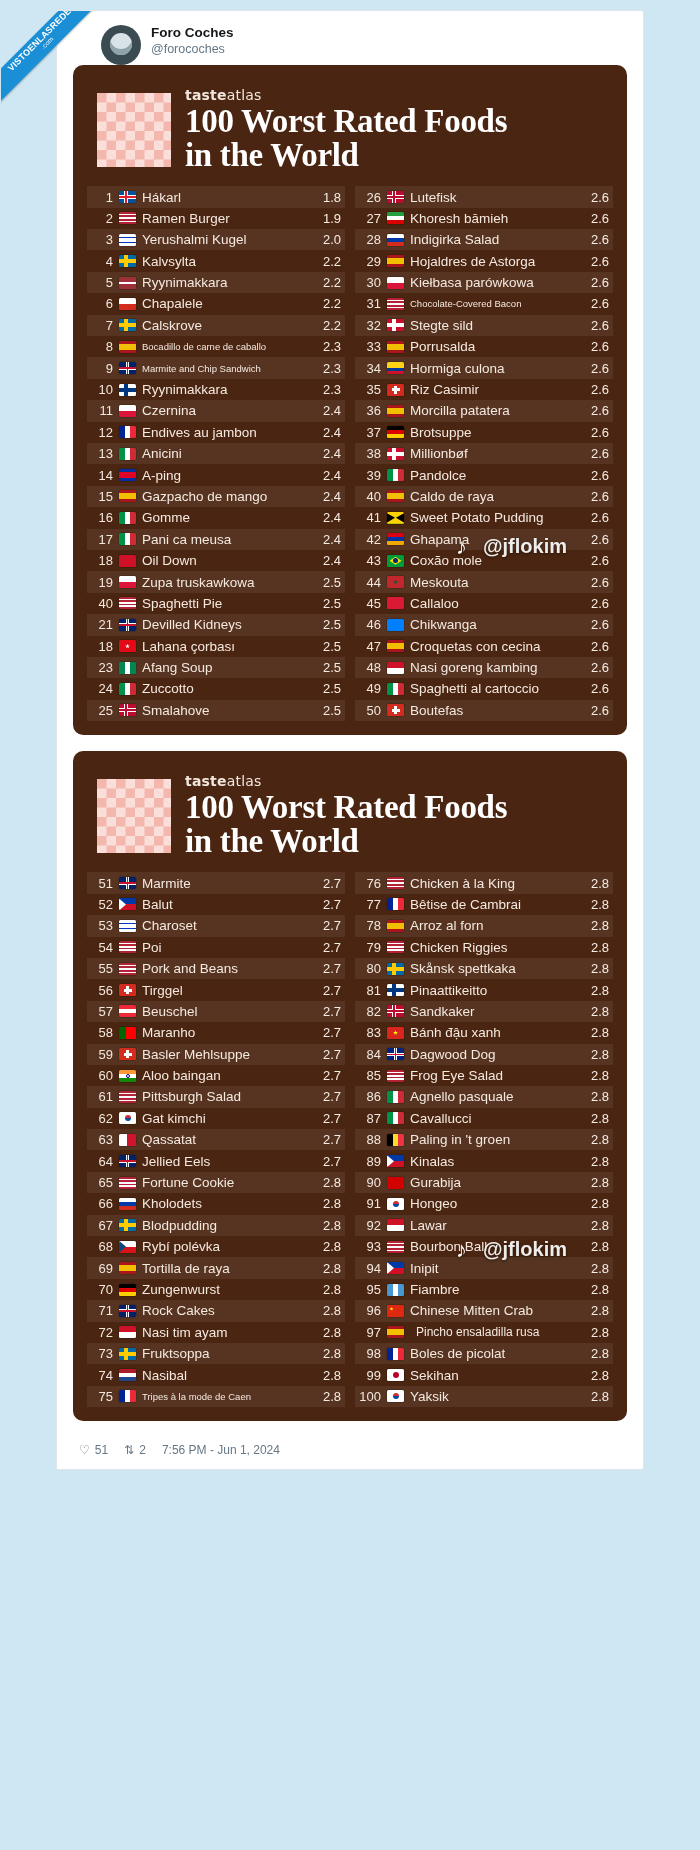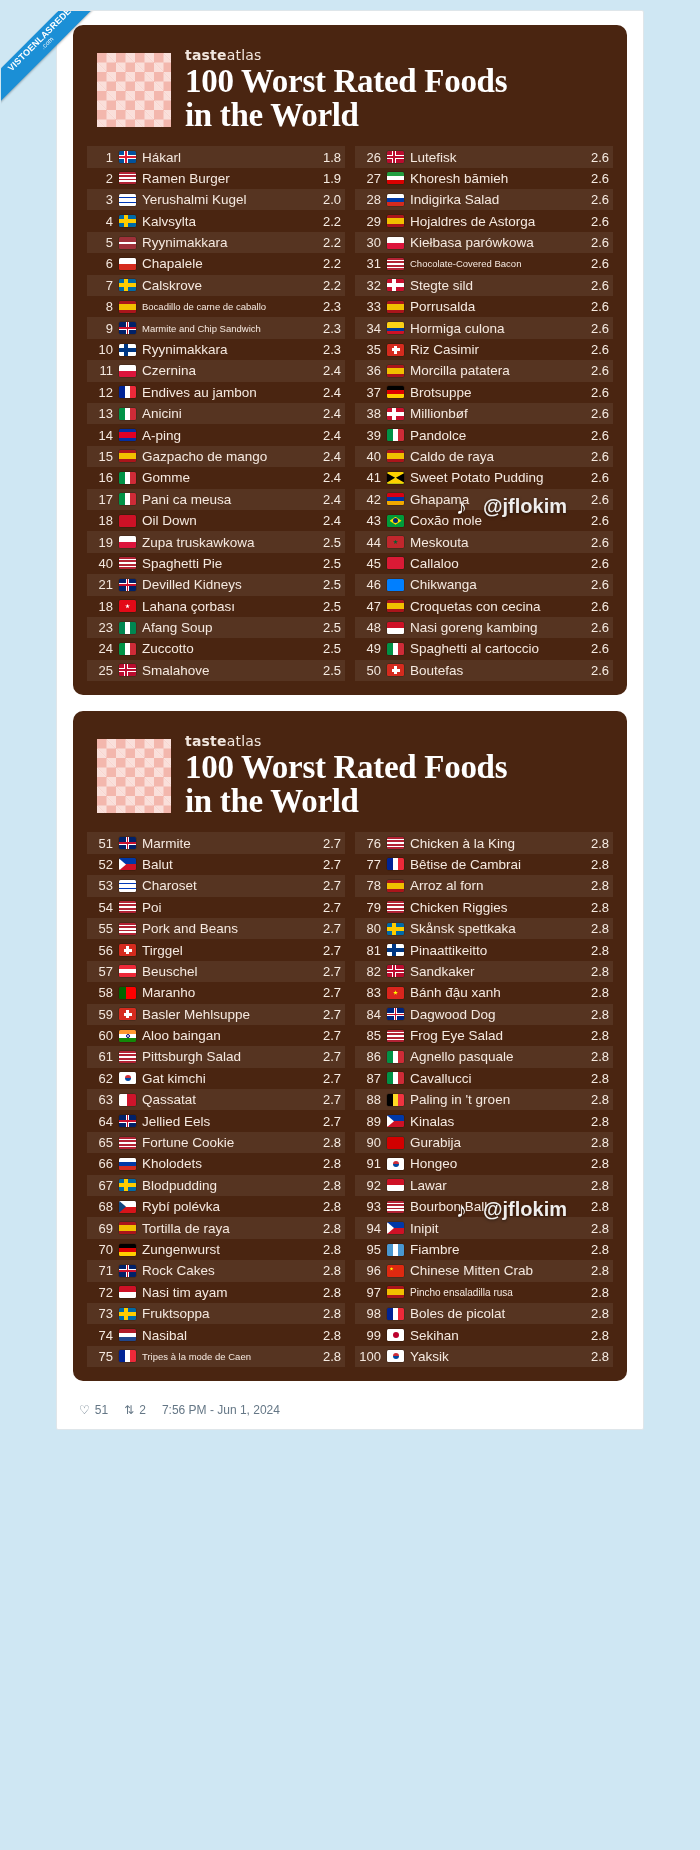--- a/index.html
+++ b/index.html
@@ -170,21 +170,21 @@
     font-size: 0;
     line-height: 0;
   }
   .flag > i { display: block; width: 100%; height: 100%; }
   .dish {
     flex: 1 1 auto;
     white-space: nowrap;
     overflow: hidden;
     text-overflow: clip;
   }
-  .dish.small { font-size: 10px; }
+  .dish.small { font-size: 12px; margin-left: 6px; }
   .dish.xsmall { font-size: 9.5px; }
   .score {
     flex: 0 0 auto;
     text-align: right;
     font-size: 13px;
     color: #f6ece3;
     padding-left: 4px;
   }
 
   .watermark {
@@ -228,20 +228,27 @@
 <div class="page">
   <div class="card">
 
     <div class="ribbon">
       <div class="band">
         <span>VISTOENLASREDES</span>
         <span class="sub">.com</span>
       </div>
     </div>
 
+    <div class="tweet-head">
+      <div class="avatar"></div>
+      <div class="names">
+        <div class="name">Foro Coches</div>
+        <div class="handle">@forocoches</div>
+      </div>
+    </div>
 
 
     <div id="posters">
         <div class="poster">
           <div class="poster-head">
             <div class="checker"></div>
             <div class="poster-titles">
               <div class="brand"><b>taste</b><span>atlas</span></div>
               <div class="poster-title">100 Worst Rated Foods</div>
               <div class="poster-title">in the World</div>

